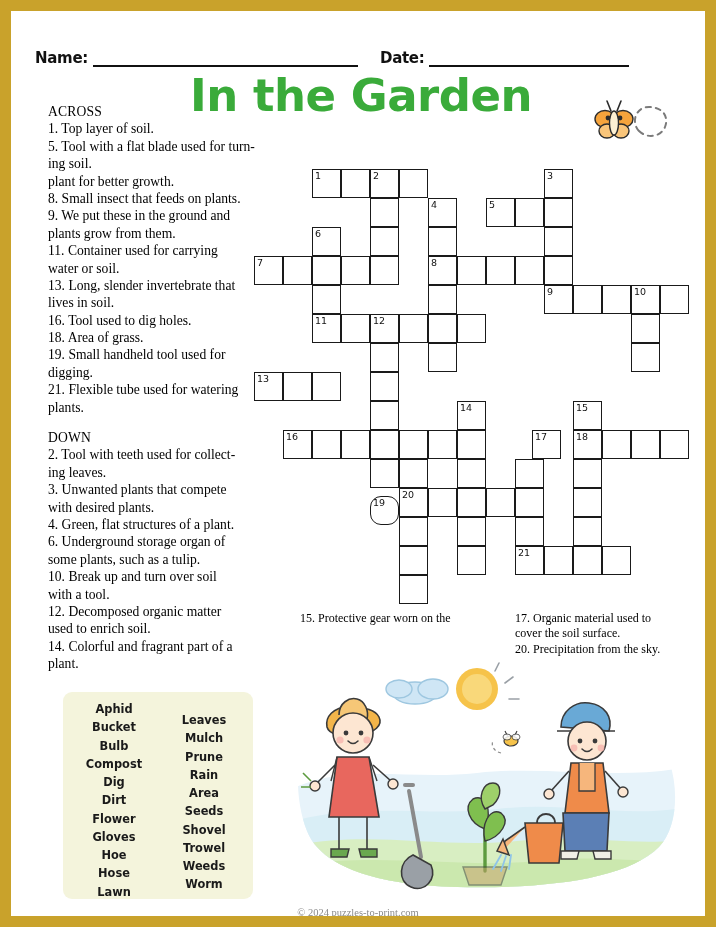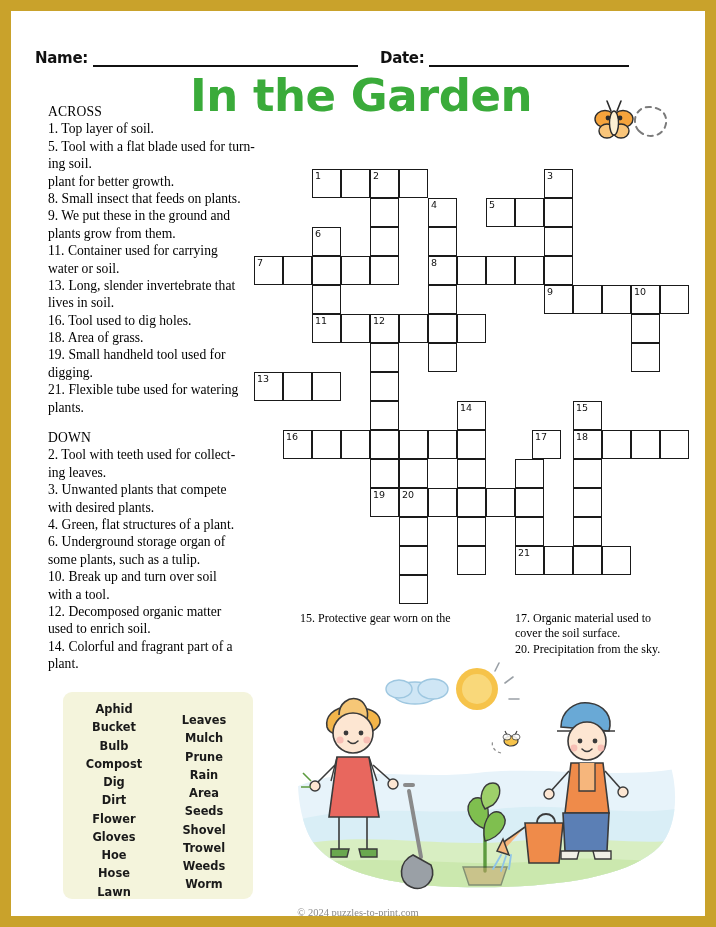--- a/index.html
+++ b/index.html
@@ -354,21 +354,21 @@
           <span class="num">18</span>
         </div>
         <div class="cell" style="left: 348px; top: 261px;"></div>
         <div class="cell" style="left: 377px; top: 261px;"></div>
         <div class="cell" style="left: 406px; top: 261px;"></div>
         <div class="cell" style="left: 116px; top: 290px;"></div>
         <div class="cell" style="left: 145px; top: 290px;"></div>
         <div class="cell" style="left: 203px; top: 290px;"></div>
         <div class="cell" style="left: 261px; top: 290px;"></div>
         <div class="cell" style="left: 319px; top: 290px;"></div>
-        <div class="cell" style="left: 116px; top: 319px;">
+        <div class="cell" style="left: 116px; top: 327px; border-radius: 11px;">
           <span class="num">19</span>
         </div>
         <div class="cell" style="left: 145px; top: 319px;">
           <span class="num">20</span>
         </div>
         <div class="cell" style="left: 174px; top: 319px;"></div>
         <div class="cell" style="left: 203px; top: 319px;"></div>
         <div class="cell" style="left: 232px; top: 319px;"></div>
         <div class="cell" style="left: 261px; top: 319px;"></div>
         <div class="cell" style="left: 319px; top: 319px;"></div>

